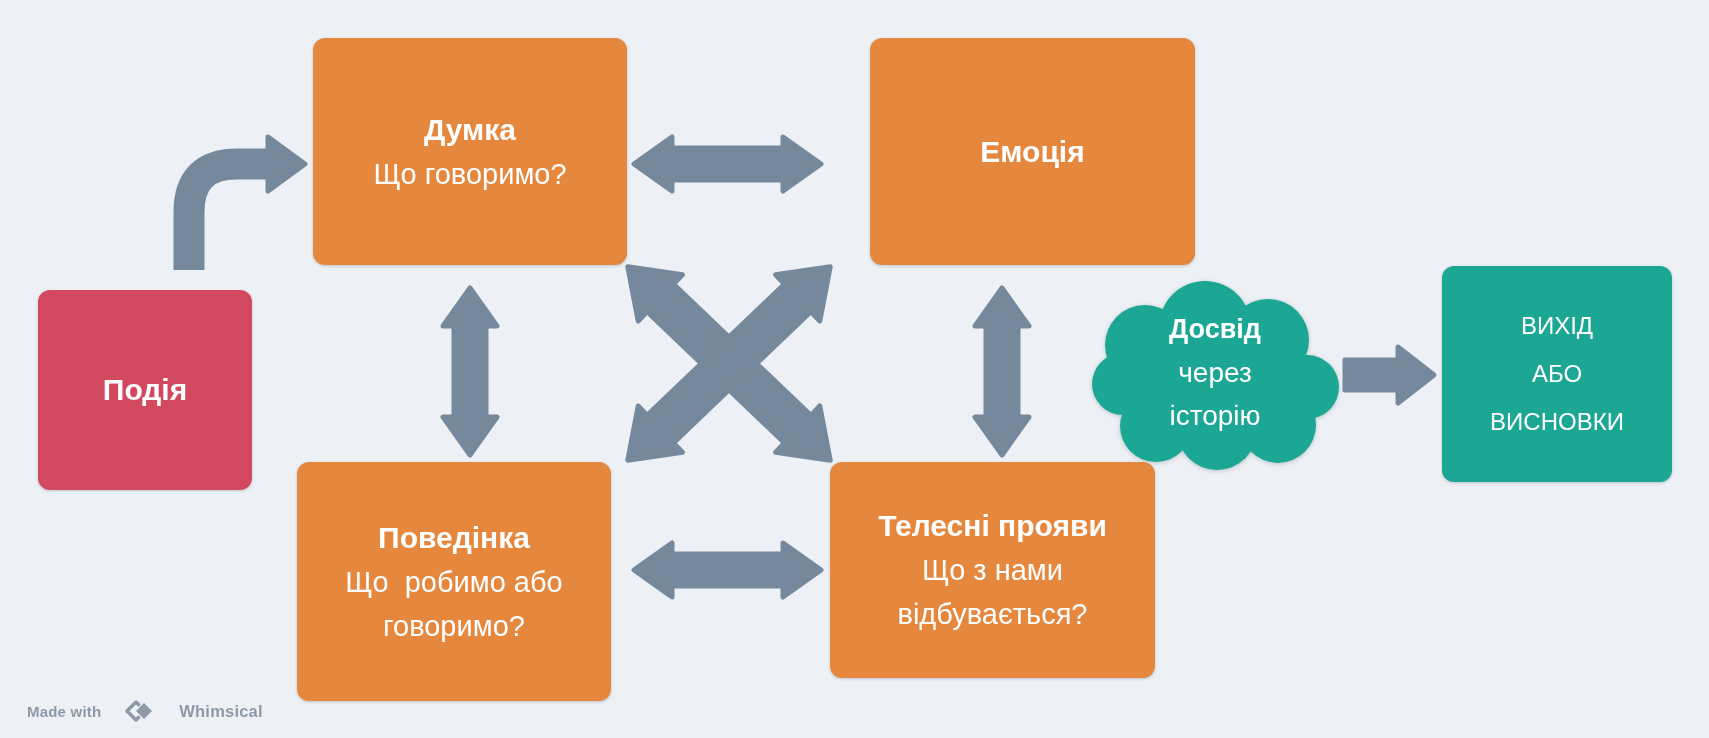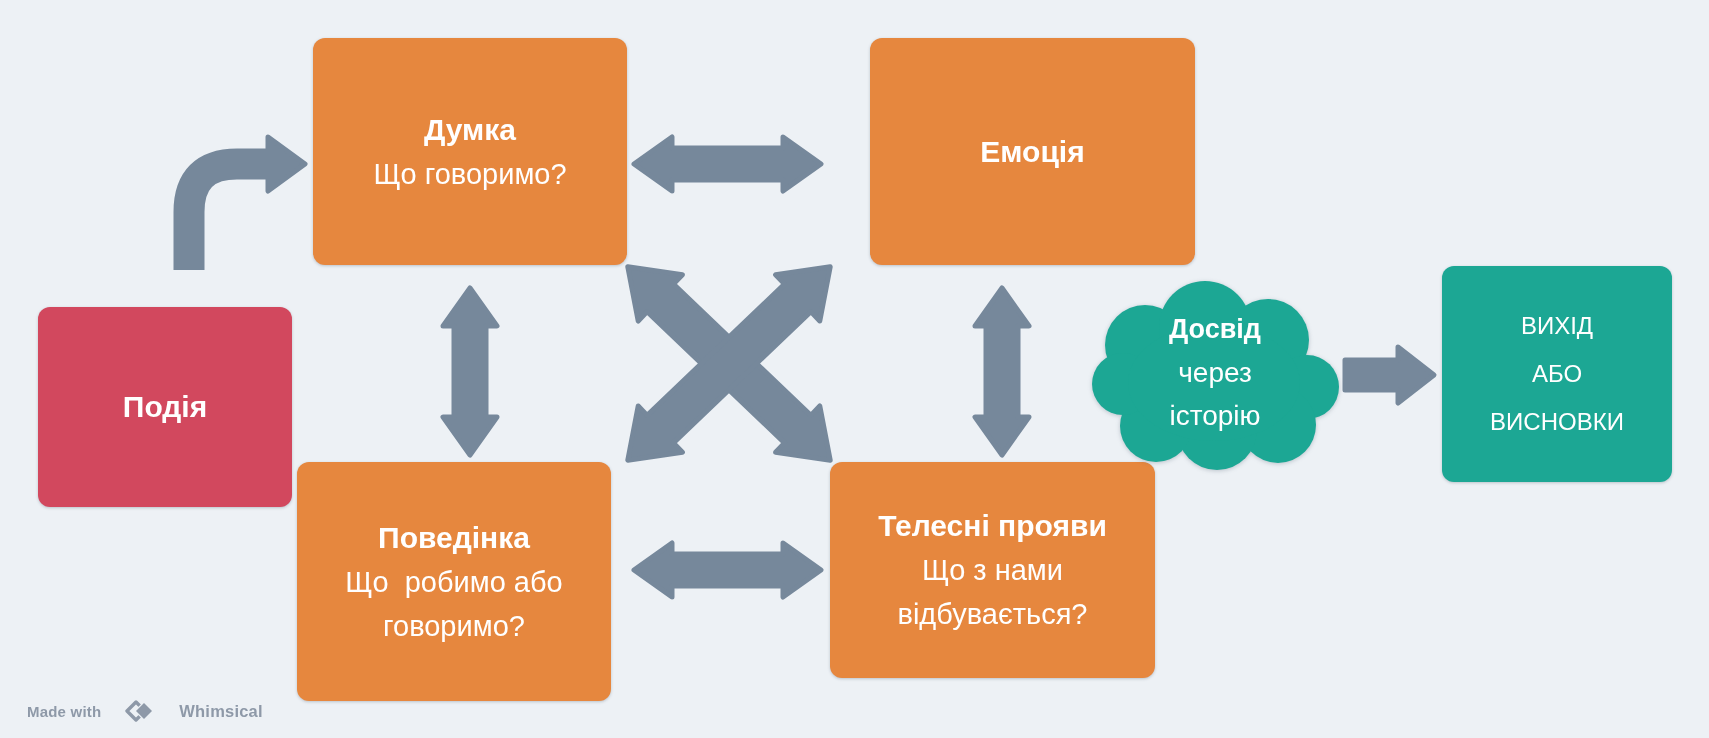--- a/index.html
+++ b/index.html
@@ -36,21 +36,21 @@
   .node .sub {
     font-weight: normal;
     font-size: 29px;
     line-height: 44px;
     white-space: pre;
   }
   .orange { background: #E6873E; }
   .red    { background: #D2485E; }
   .teal   { background: #1CA794; }
 
-  #node-event     { left: 38px;   top: 307px; width: 254px; height: 200px; align-items: center; }
+  #node-event     { left: 38px;   top: 290px; width: 214px; height: 200px; align-items: center; }
   #node-thought   { left: 313px;  top: 38px;  width: 314px; height: 227px; }
   #node-emotion   { left: 830px;  top: 38px;  width: 325px; height: 227px; margin-left: 40px; }
   #node-behavior  { left: 297px;  top: 462px; width: 314px; height: 239px; }
   #node-body      { left: 830px;  top: 462px; width: 325px; height: 216px; }
   #node-exit      { left: 1442px; top: 266px; width: 230px; height: 216px; }
   #node-exit .sub { font-size: 24px; line-height: 48px; }
 
   #arrow-layer {
     position: absolute;
     left: 0; top: 0;

